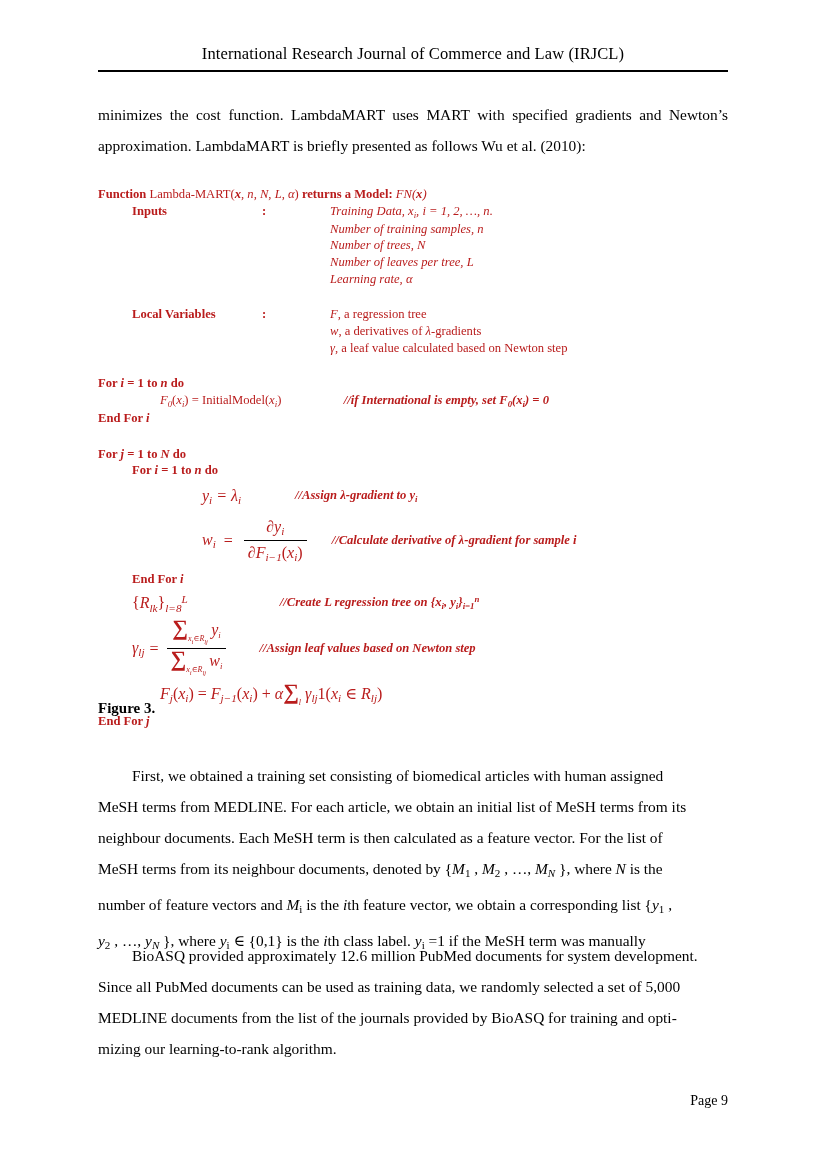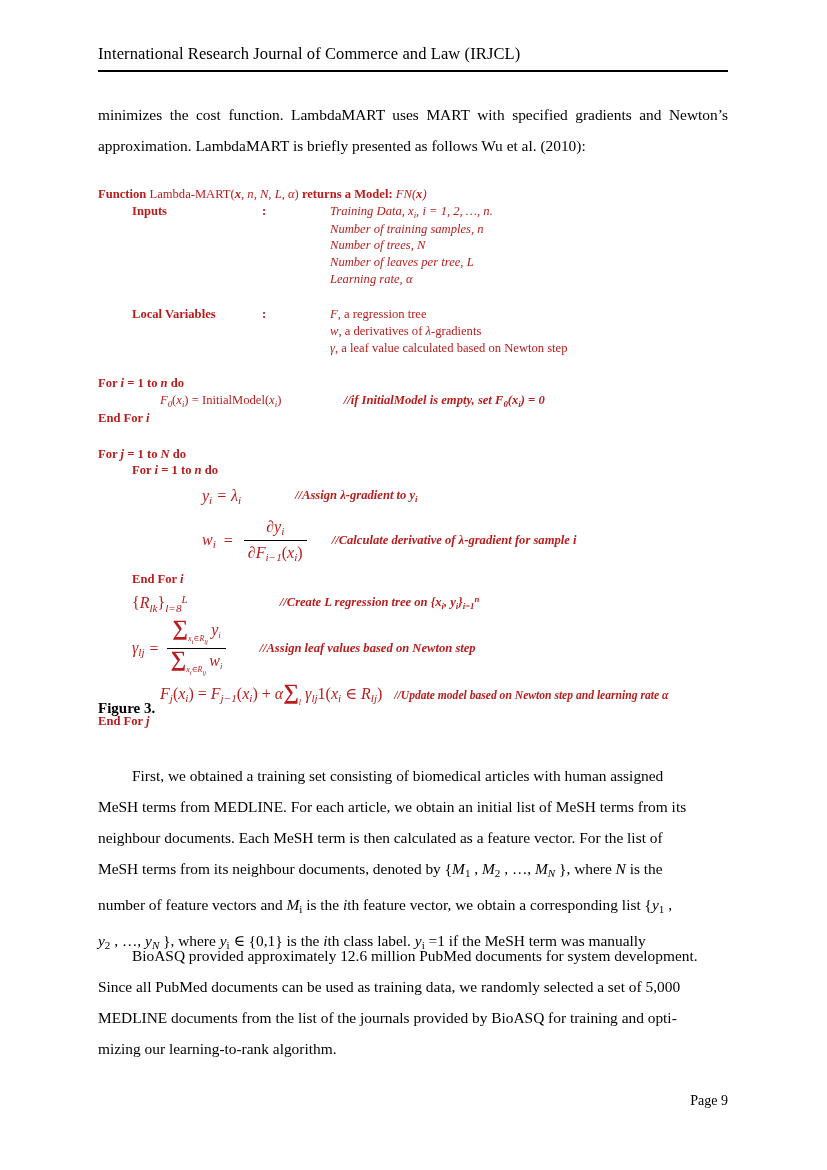--- a/index.html
+++ b/index.html
@@ -19,20 +19,21 @@
     overflow: hidden;
     margin: 0 auto;
   }
 
   
   .running-head {
     position: absolute;
     left: 98px;
     top: 44px;
     width: 630px;
+    text-align: center;
     font-size: 16.5px;
     letter-spacing: 0.1px;
   }
   .head-rule {
     position: absolute;
     left: 98px;
     top: 70px;
     width: 630px;
     height: 0;
     border-top: 2px solid #000;
@@ -183,21 +184,21 @@
     </div>
 
     <div class="gap-m"></div>
 
     <div class="fig-line b">
       For <span class="mi">i</span> = 1 to <span class="mi">n</span> do
     </div>
     <div class="fig-line ind2">
       <span class="mi">F</span><span class="msub">0</span>(<span class="mi">x</span><span class="msub">i</span>) = InitialModel(<span class="mi">x</span><span class="msub">i</span>)
       <span style="display:inline-block;width:56px"></span>
-      <span class="comment">//if <i>InitialModel</i> is empty, set <i>F</i><span class="msub">0</span>(<i>x</i><span class="msub">i</span>) = 0</span>
+      <span class="comment">//if <i>International</i> is empty, set <i>F</i><span class="msub">0</span>(<i>x</i><span class="msub">i</span>) = 0</span>
     </div>
     <div class="fig-line b">
       End For <span class="mi">i</span>
     </div>
 
     <div class="gap-m"></div>
 
     <div class="fig-line b">
       For <span class="mi">j</span> = 1 to <span class="mi">N</span> do
     </div>
@@ -258,23 +259,20 @@
       </span>
       <span class="eq-cmt" style="margin-left:30px">
         //Assign leaf values based on Newton step
       </span>
     </div>
 
     <div class="eqrow ind2" style="margin-top:6px">
       <span class="eq-lhs">
         <span class="mi">F</span><span class="msub">j</span>(<span class="mi">x</span><span class="msub">i</span>) = <span class="mi">F</span><span class="msub">j−1</span>(<span class="mi">x</span><span class="msub">i</span>) + <span class="mi">α</span><span class="bigsum">∑</span><span class="sumlim">l</span> <span class="mi">γ</span><span class="msub">lj</span>1(<span class="mi">x</span><span class="msub">i</span> ∈ <span class="mi">R</span><span class="msub">lj</span>)
       </span>
-      <span class="eq-cmt" style="margin-left:12px;font-size:11.6px">
-        //Update model based on Newton step and learning rate <i>α</i>
-      </span>
     </div>
 
     <div class="fig-line b" style="margin-top:4px">
       End For <span class="mi">j</span>
     </div>
   </div>
 
   <div class="figcaption">Figure 3.</div>
 
   <div class="body-block p-first">

